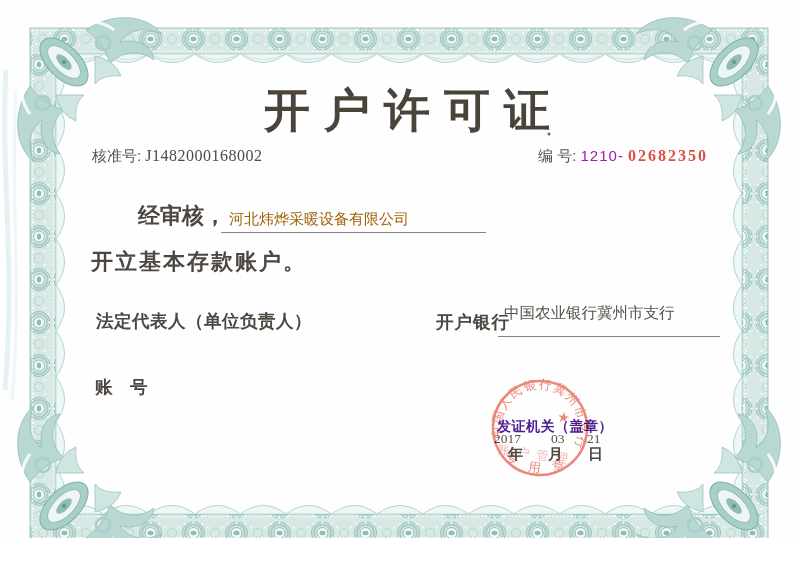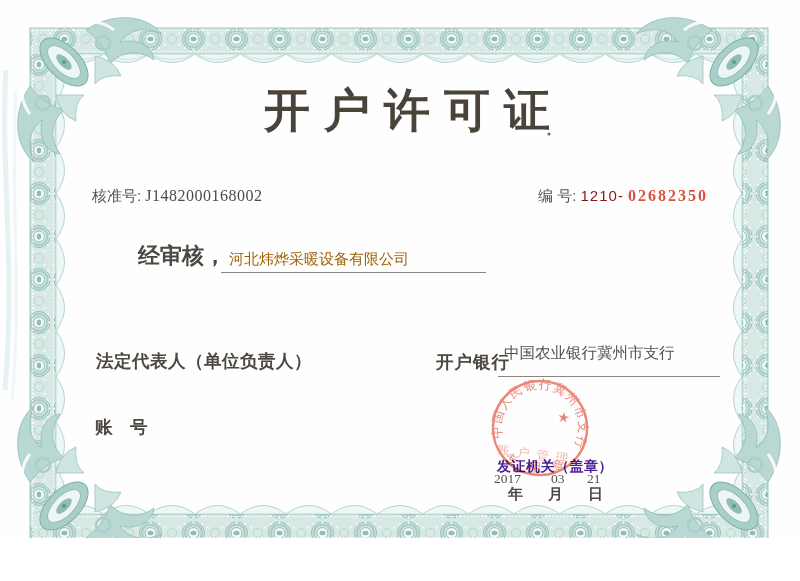--- a/index.html
+++ b/index.html
@@ -2,37 +2,37 @@
 <html><head>
 <meta charset="utf-8">
 <style>
   html,body{margin:0;padding:0;background:#ffffff;}
   .page{
     position:relative;width:800px;height:538px;overflow:hidden;
     background:#fefefe;
     font-family:"Liberation Sans",sans-serif;
     color:#4b463f;
   }
-  .abs{position:absolute;margin-top:40px;}
+  .abs{position:absolute;}
   svg{display:block;}
   .border-svg{position:absolute;left:0;top:0;z-index:1;}
   .content{position:absolute;left:0;top:0;width:800px;height:581px;z-index:3;}
 
   .title{
     position:absolute;left:0;top:80;width:800px;top:80px;
     text-align:center;font-size:46px;font-weight:700;
     letter-spacing:14px;padding-left:14px;color:#4a4339;margin:0;
   }
   .serif{font-family:"Liberation Serif",serif;}
   .label{color:#55504a;}
 
   .approval{left:92px;top:147px;font-size:15px;}
   .approval .serif{font-size:16px;letter-spacing:0.5px;color:#4e4a45;}
   .serialgrp{left:538px;top:147px;font-size:15px;}
-  .serialgrp .prefix{letter-spacing:1px;color:#7f1d1d;}
+  .serialgrp .prefix{letter-spacing:1px;color:#a21caf;}
   .red-num{color:#dd4f43;font-weight:700;letter-spacing:2px;font-size:16px;}
 
   .review-prefix{left:138px;top:201px;font-size:22px;font-weight:600;color:#4c4740;}
   .company-line{
     left:221px;top:202px;width:257px;
     border-bottom:1.5px solid #8a857d;
     padding:8px 0 3px 8px;font-size:15px;color:#a16207;
   }
   .review-suffix{left:514px;top:201px;font-size:22px;font-weight:600;color:#4c4740;letter-spacing:1px;}
   .review-line2{left:91px;top:247px;font-size:22px;font-weight:600;color:#4c4740;letter-spacing:2px;}
@@ -171,20 +171,21 @@
     <div class="abs serialgrp">
       <span class="label">编 号:</span>
       <span class="prefix">1210-</span>
       <span class="serif red-num">02682350</span>
     </div>
 
     <div class="abs review-prefix">经审核，</div>
     <div class="abs company-line">
       <span class="serif">河北炜烨采暖设备有限公司</span>
     </div>
+    <div class="abs review-line2">开立基本存款账户。</div>
 
     <div class="abs legal-label">法定代表人（单位负责人）</div>
 
     <div class="abs bank-label">开户银行</div>
     <div class="abs bank-line">
       <span>中国农业银行冀州市支行</span>
     </div>
 
     <div class="abs account-label">账　号</div>
 

